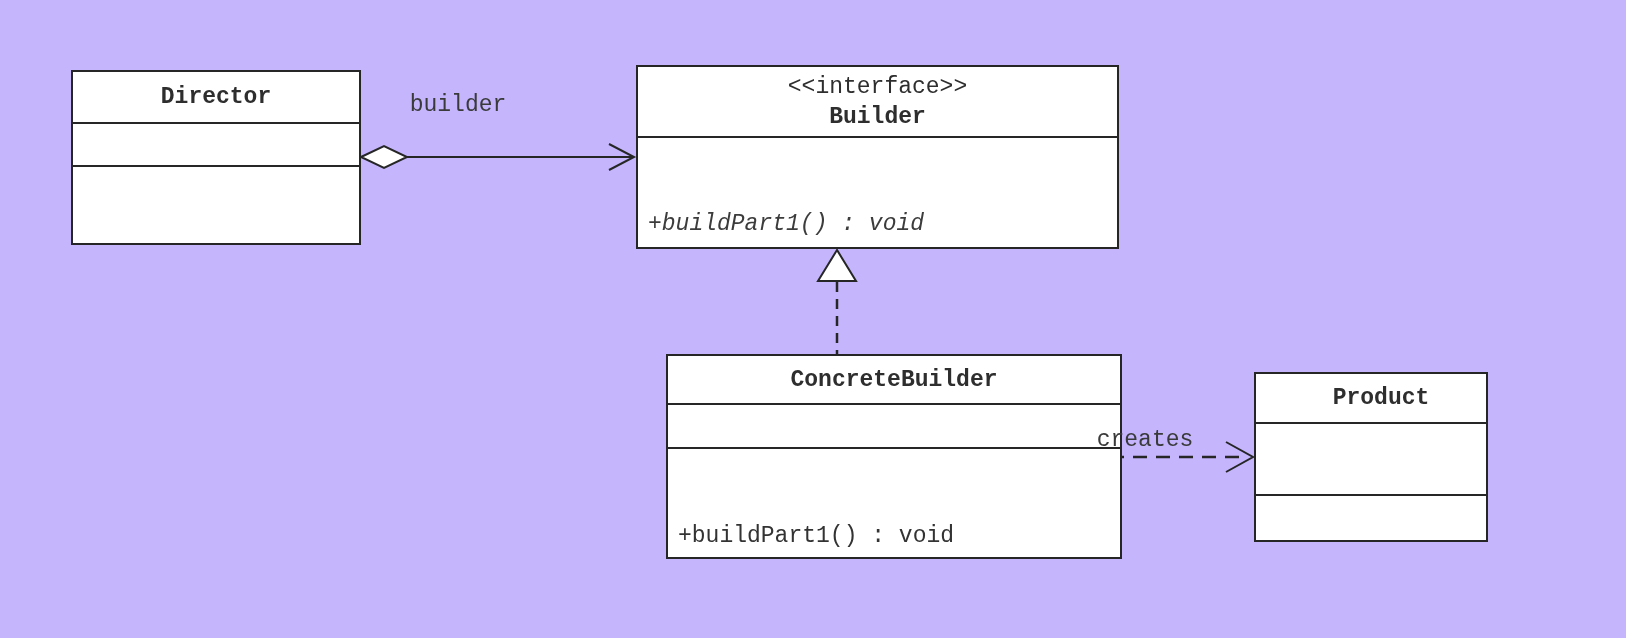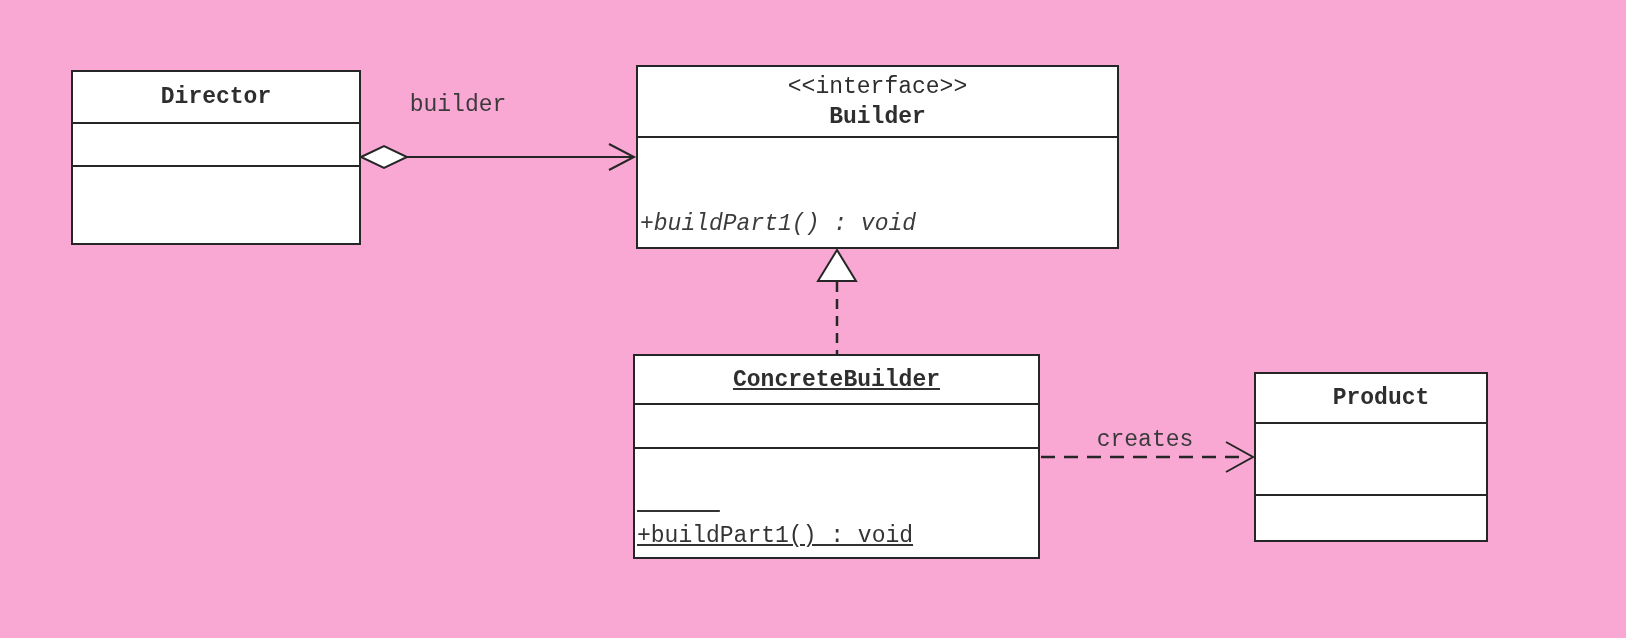--- a/index.html
+++ b/index.html
@@ -4,21 +4,21 @@
 <style>
   html, body {
     margin: 0;
     padding: 0;
     background: #ffffff;
   }
   .canvas {
     position: relative;
     width: 1626px;
     height: 638px;
-    background: #f9a8d4;
+    background: #c4b5fd;
     font-family: "Liberation Mono", "DejaVu Sans Mono", monospace;
     color: #333333;
     overflow: hidden;
   }
   .connector-layer {
     position: absolute;
     left: 0; top: 0;
     width: 1626px; height: 638px;
   }
   .uml-class {
@@ -45,21 +45,21 @@
     font-size: 23px;
     line-height: 30px;
     color: #2e2e2e;
   }
   .stereotype {
     font-weight: normal;
   }
   .members {
     font-size: 23px;
     line-height: 34px;
-    padding: 0 2px;
+    padding: 0 10px;
     white-space: pre;
   }
   .italic-members .member-line {
     font-style: italic;
     color: #3c3c3c;
   }
   .edge-label {
     position: absolute;
     font-size: 23px;
     color: #3a3a3a;
@@ -106,21 +106,21 @@
       <div class="stereotype">&lt;&lt;interface&gt;&gt;</div>
       <div>Builder</div>
     </div>
     <div class="compartment members italic-members" style="flex:1; padding-top:1px;">
       <div class="member-line">+buildPart1() : void</div>
       
       
     </div>
   </div>
 
-  <div class="uml-class" style="left:633px; top:354px; width:407px; height:205px;text-decoration:underline;">
+  <div class="uml-class" style="left:666px; top:354px; width:456px; height:205px;">
     <div class="compartment title-compartment" style="height:47px;">ConcreteBuilder</div>
     <div class="compartment" style="height:44px;"></div>
     <div class="compartment members" style="flex:1; padding-top:2px;">
       <div class="member-line">+buildPart1() : void</div>
       
       
     </div>
   </div>
 
   <div class="uml-class" style="left:1254px; top:372px; width:234px; height:170px;">

